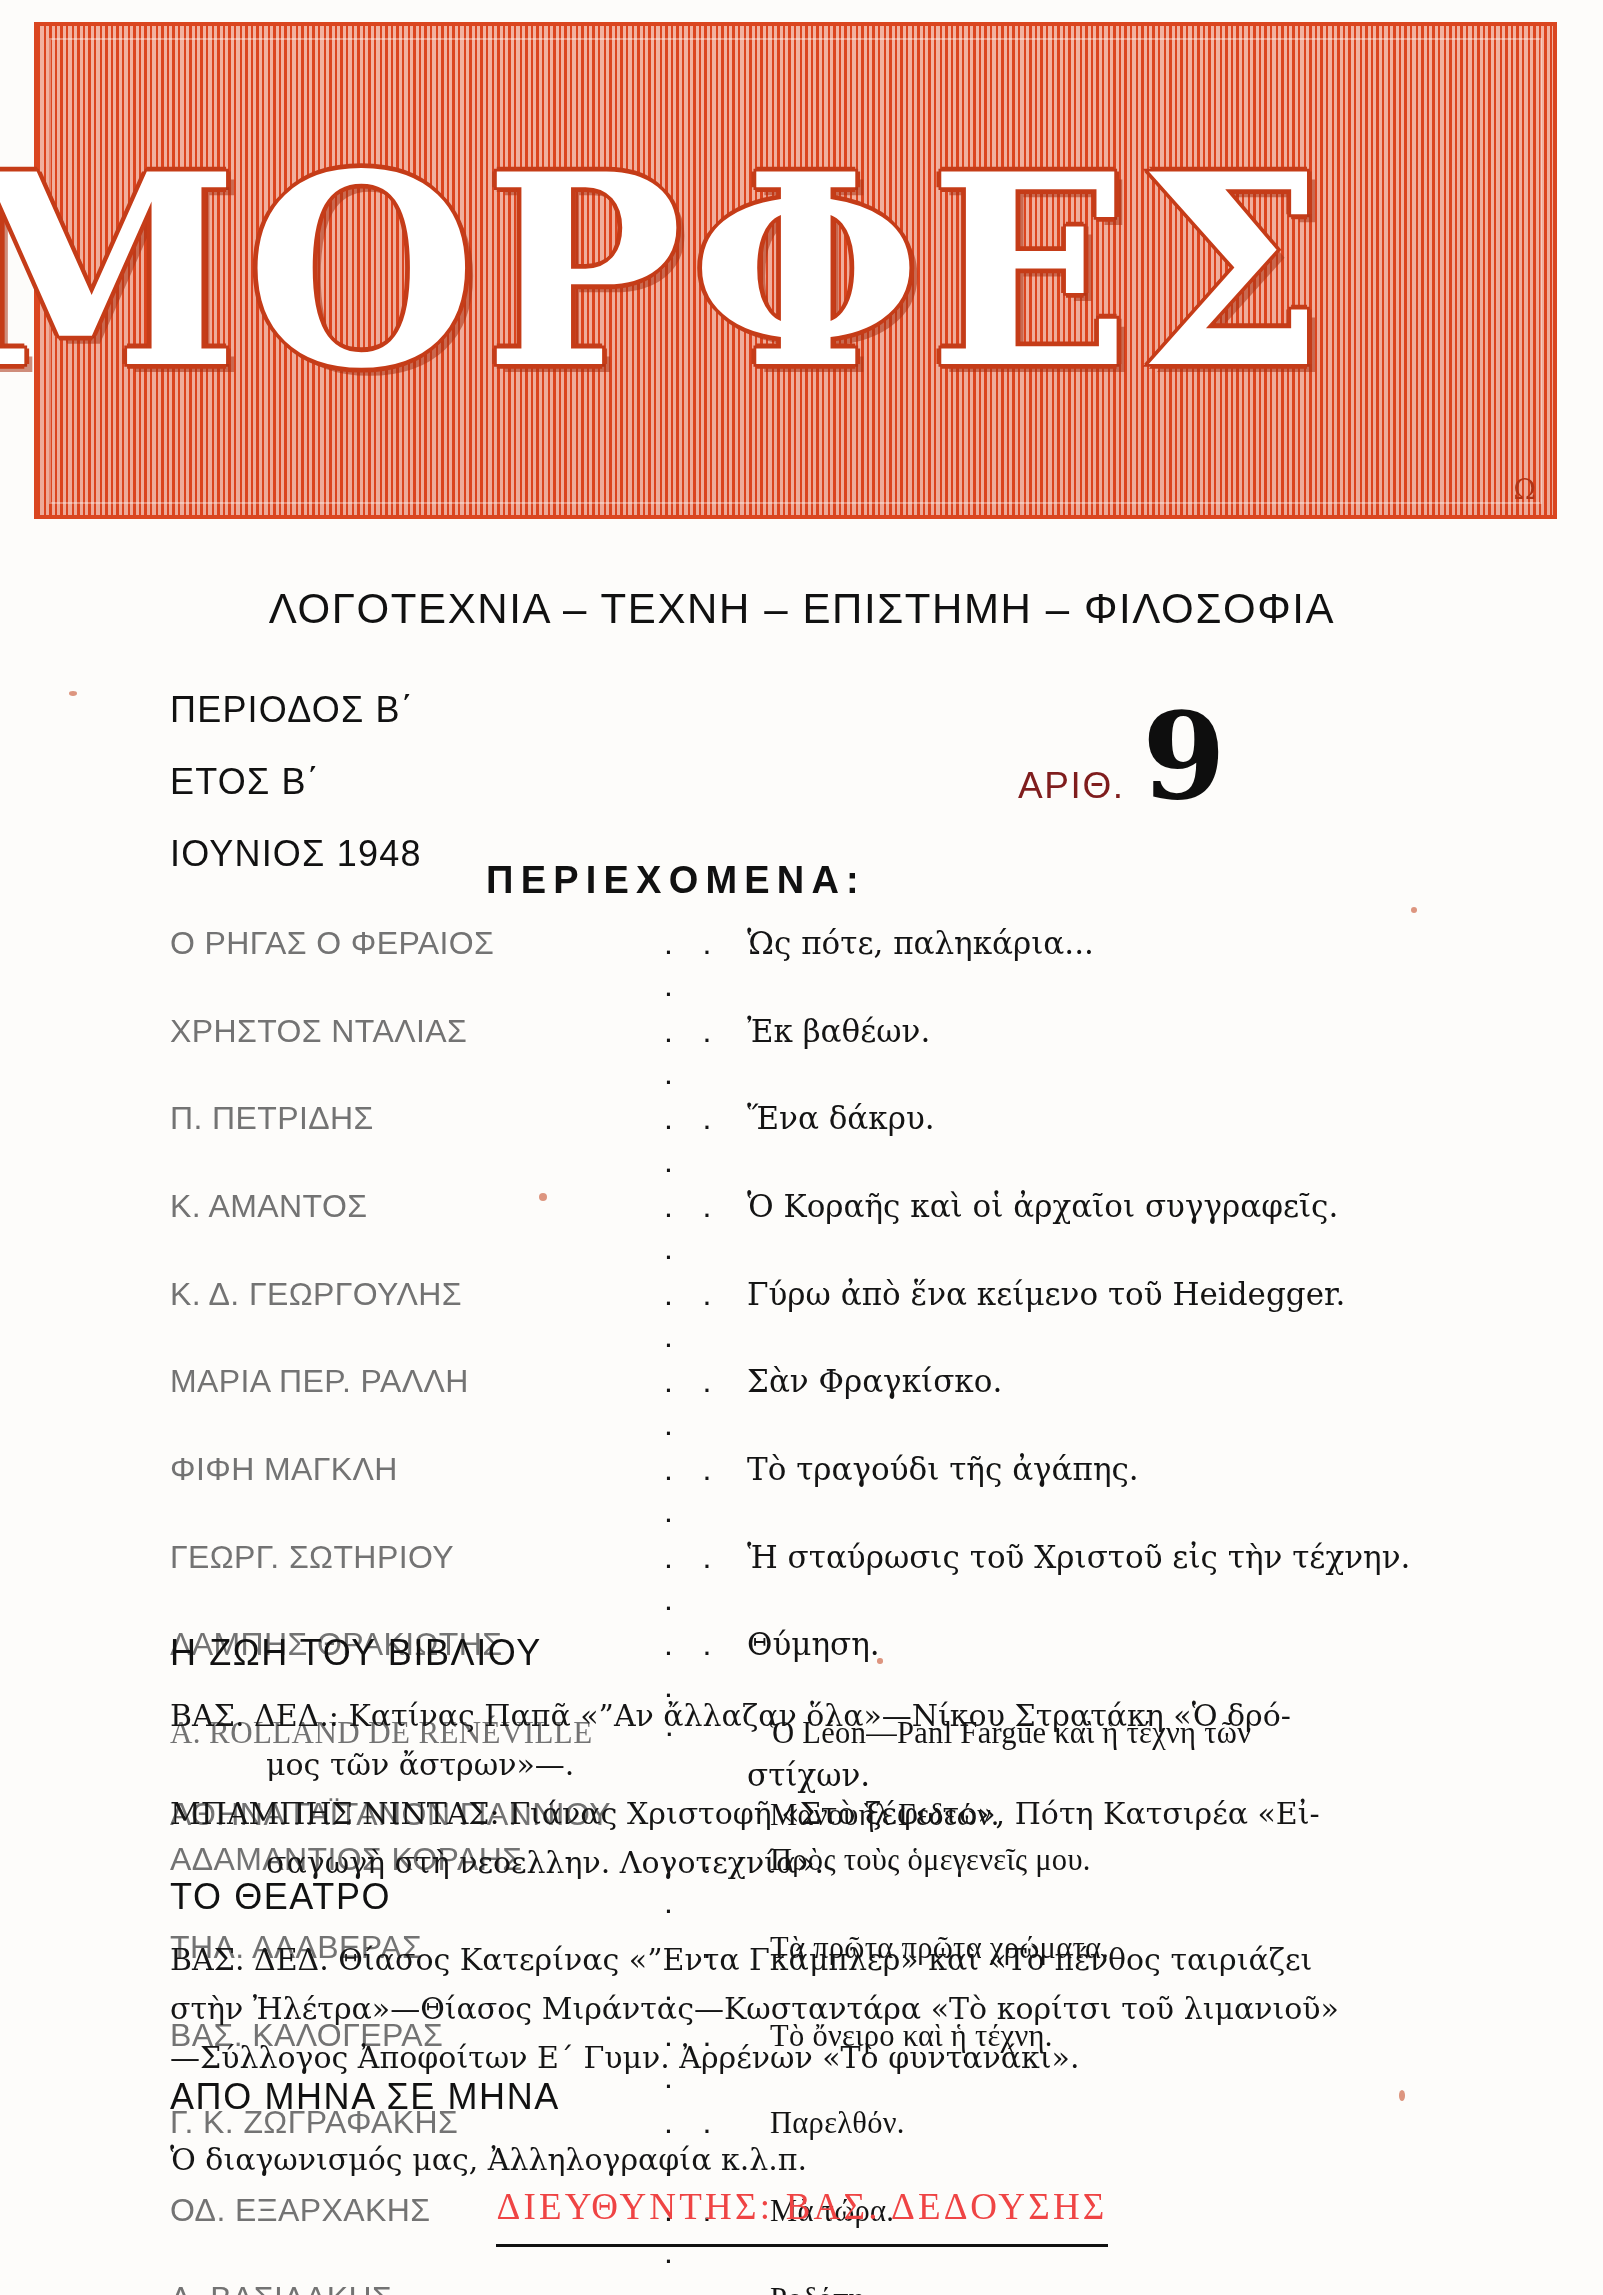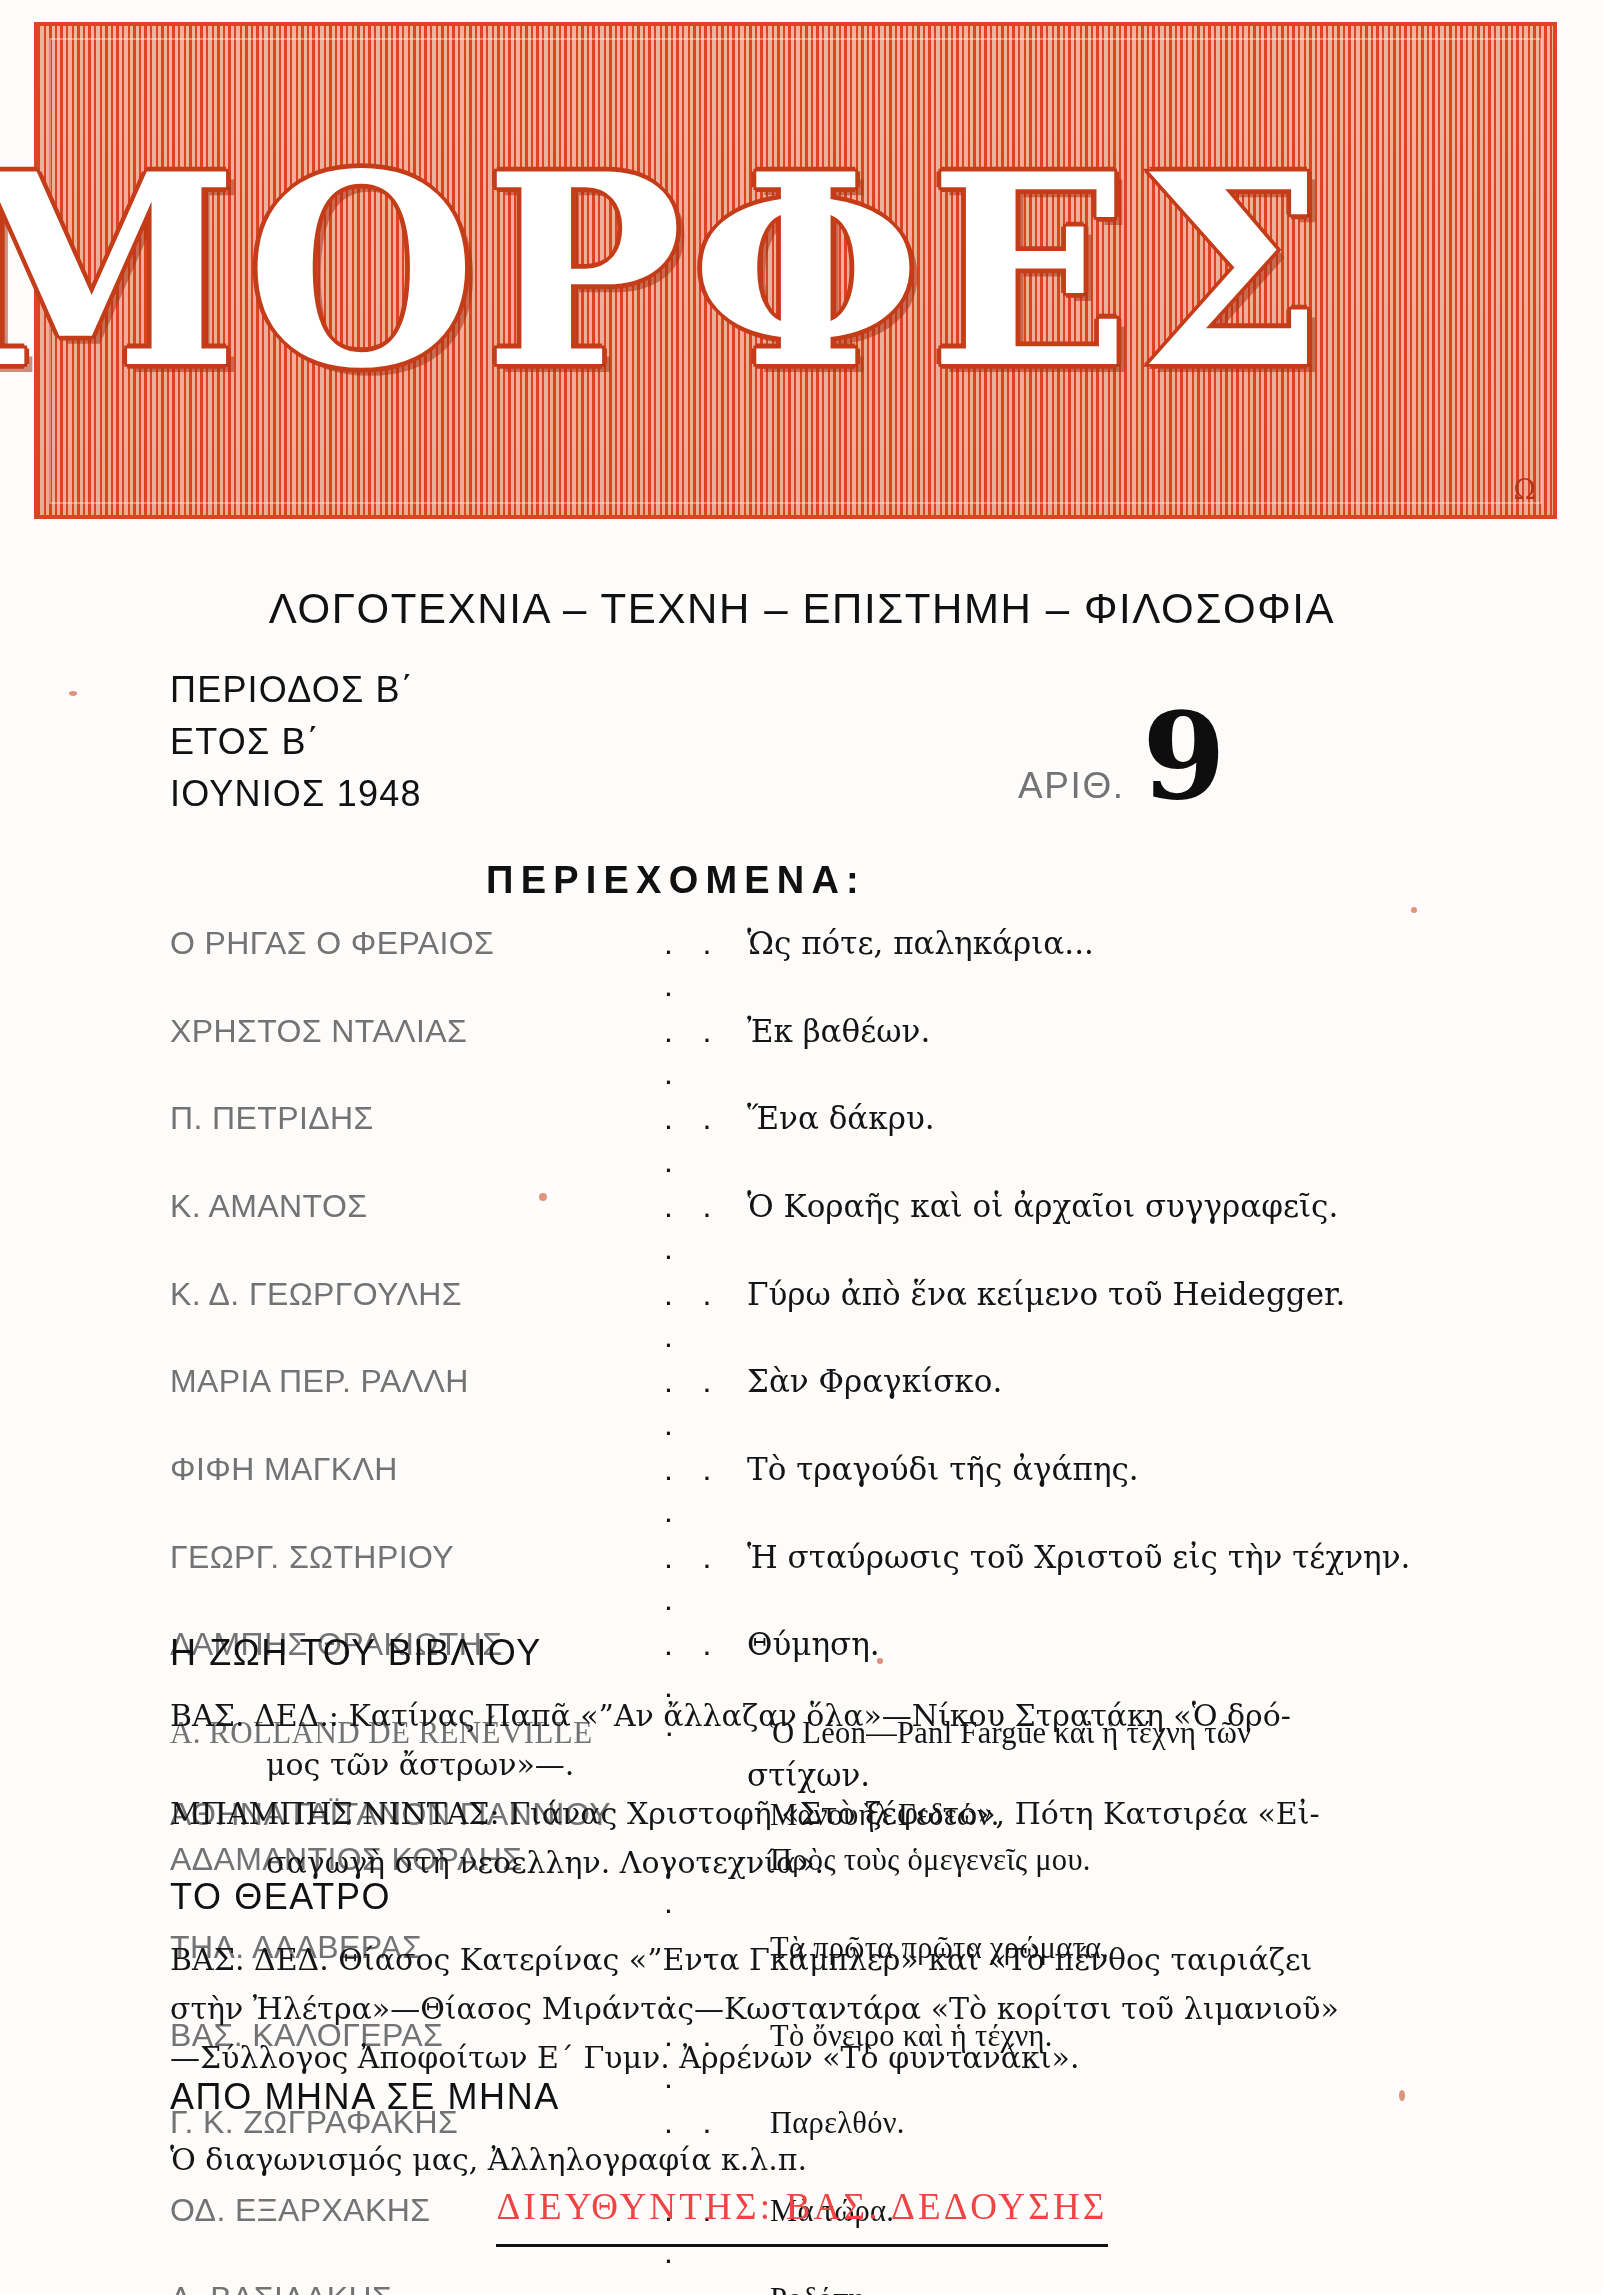--- a/index.html
+++ b/index.html
@@ -108,34 +108,34 @@
   .issue-block {
     position: absolute;
     left: 170px;
     top: 664px;
     font-family: "Liberation Sans", sans-serif;
     font-size: 36px;
     line-height: 1.45;
     letter-spacing: 1.2px;
     color: #111;
   }
-  .issue-block div { white-space: nowrap; }
+  .issue-block div { white-space: nowrap; margin-top: 20px; }
 
   .issue-number-wrap {
     position: absolute;
     left: 1018px;
     top: 705px;
     display: flex;
     align-items: baseline;
     gap: 17.6px;
   }
   .arith-label {
     font-size: 37px;
     letter-spacing: 1.6px;
-    color: #737373;
+    color: #7f1d1d;
     text-align: center;
   }
   .issue-number {
     font-family: "DejaVu Serif", serif;
     font-size: 120px;
     font-weight: 700;
     color: #0e0e0e;
     line-height: 0.85;
   }
 

